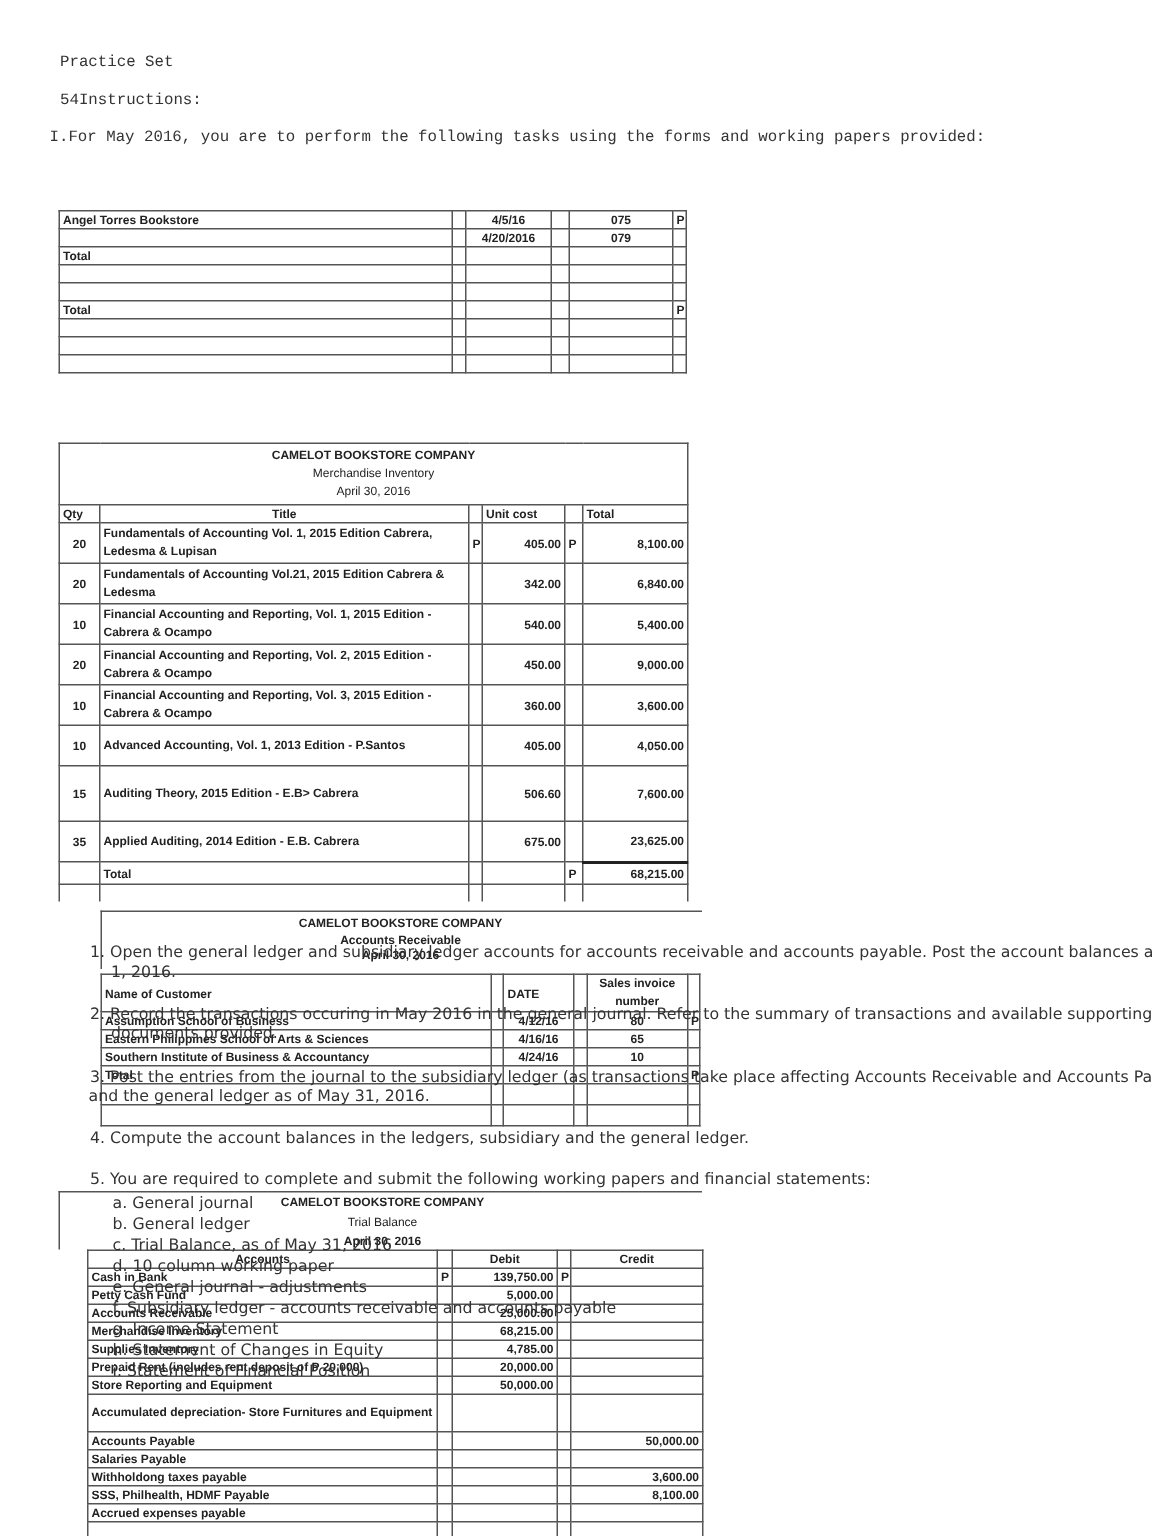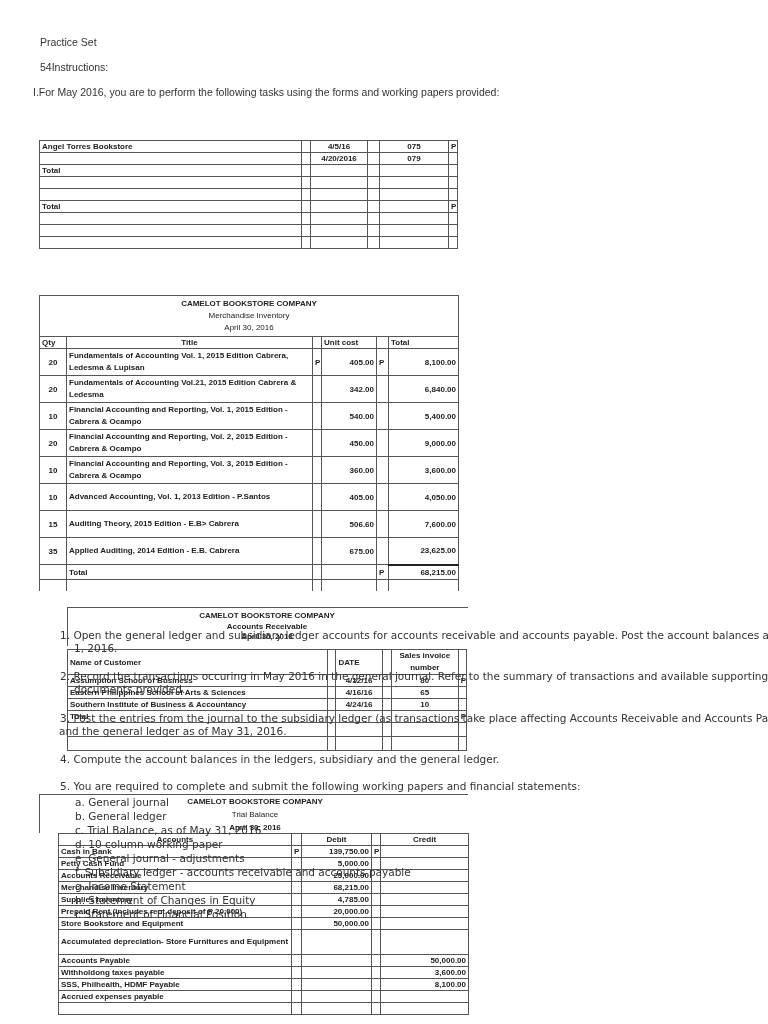--- a/index.html
+++ b/index.html
@@ -1,18 +1,18 @@
 <!DOCTYPE html>
 <html><head>
   <meta charset="utf-8">
   <style>
     html, body { margin: 0; padding: 0; background: #ffffff; }
     body { width: 768px; height: 1024px; position: relative; overflow: hidden; font-family: "DejaVu Sans", sans-serif; color: #222; }
     .abs { position: absolute; }
-    .p-text { font-family: Liberation Sans, sans-serif; font-size: 10.5px; color: #333; white-space: nowrap; text-align: center; }
+    .p-text { font-family: Liberation Mono, monospace; font-size: 10.5px; color: #333; white-space: nowrap; text-align: center; }
     table.sheet { border-collapse: collapse; position: absolute; font-family: "Liberation Sans", sans-serif; font-size: 8px; font-weight: bold; color: #222; table-layout: fixed; }
     table.sheet td { border: 1px solid #555; padding: 0 2px; overflow: hidden; white-space: nowrap; height: 11px; }
     table.sheet td.wrap { white-space: normal; line-height: 12px; }
     .c { text-align: center; }
     .r { text-align: right; }
     .thick-top td { border-top: 2px solid #222; }
     .hdr { text-align: center; font-size: 8px; line-height: 12px; }
     .box { position: absolute; border: 1px solid #555; background: transparent; }
     .overlay { position: absolute; font-family: "DejaVu Sans", sans-serif; font-size: 10.5px; color: #333; white-space: nowrap; line-height: 13px; }
   </style>
@@ -174,21 +174,21 @@
         <td class="r">3,600.00</td>
       </tr>
     <tr style="height:27px;">
         <td class="c">10</td>
         <td class="wrap">Advanced Accounting, Vol. 1, 2013 Edition - P.Santos</td>
         <td></td>
         <td class="r">405.00</td>
         <td></td>
         <td class="r">4,050.00</td>
       </tr>
-    <tr style="height:27px;">
+    <tr style="height:37px;">
         <td class="c">15</td>
         <td class="wrap">Auditing Theory, 2015 Edition - E.B&gt; Cabrera</td>
         <td></td>
         <td class="r">506.60</td>
         <td></td>
         <td class="r">7,600.00</td>
       </tr>
     <tr style="height:27px;">
         <td class="c">35</td>
         <td class="wrap">Applied Auditing, 2014 Edition - E.B. Cabrera</td>
@@ -355,39 +355,46 @@
         <td class="r"></td>
       </tr>
     <tr>
         <td>Prepaid Rent (includes rent deposit of P 20,000)</td>
         <td></td>
         <td class="r">20,000.00</td>
         <td></td>
         <td class="r"></td>
       </tr>
     <tr>
-        <td>Store Bookstore and Equipment</td>
+        <td>Store Reporting and Equipment</td>
         <td></td>
         <td class="r">50,000.00</td>
         <td></td>
         <td class="r"></td>
       </tr>
     <tr class="thick-top" style="height:25px;">
         <td class="wrap">Accumulated depreciation- Store Furnitures and Equipment</td>
         <td></td>
         <td class="r"></td>
         <td></td>
         <td class="r"></td>
       </tr>
     <tr>
         <td>Accounts Payable</td>
         <td></td>
         <td class="r"></td>
         <td></td>
         <td class="r">50,000.00</td>
+      </tr>
+    <tr>
+        <td>Salaries Payable</td>
+        <td></td>
+        <td class="r"></td>
+        <td></td>
+        <td class="r"></td>
       </tr>
     <tr>
         <td>Withholdong taxes payable</td>
         <td></td>
         <td class="r"></td>
         <td></td>
         <td class="r">3,600.00</td>
       </tr>
     <tr>
         <td>SSS, Philhealth, HDMF Payable</td>

